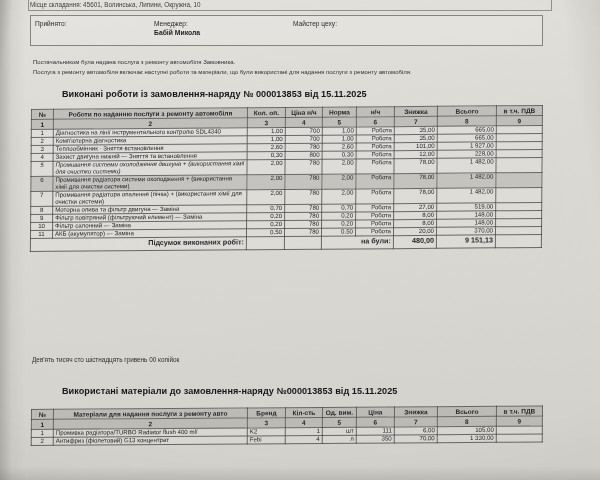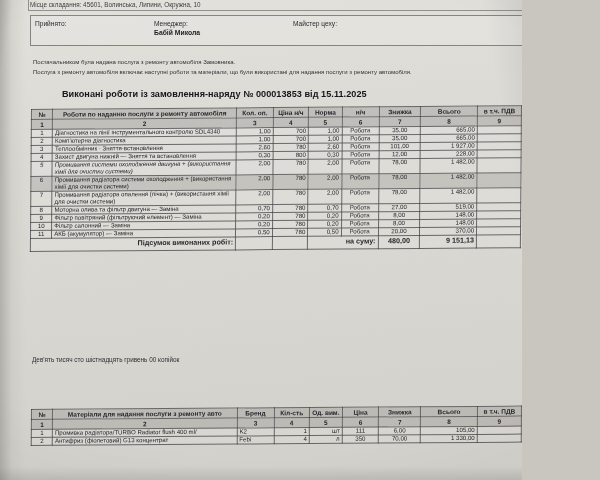--- a/index.html
+++ b/index.html
@@ -7,21 +7,21 @@
     margin: 0;
     padding: 0;
     width: 600px;
     height: 480px;
     overflow: hidden;
     background: #c9c6bf;
   }
 
   #page {
     position: relative;
-    width: 522px;
+    width: 600px;
     height: 480px;
     background:
       linear-gradient(100deg, rgba(0,0,0,0.10) 0px, rgba(0,0,0,0.02) 14px, rgba(0,0,0,0.0) 34px),
       linear-gradient(260deg, rgba(0,0,0,0.07) 0px, rgba(0,0,0,0.0) 40px),
       linear-gradient(175deg, #e3e1dc 0%, #dcdad5 30%, #d8d6d0 62%, #d2d0ca 100%);
     font-family: "Liberation Sans", sans-serif;
     color: #25262a;
     overflow: hidden;
   }
 
@@ -176,21 +176,21 @@
     background: rgba(150,148,142,0.42);
     text-align: center;
     font-weight: bold;
     font-size: 6.4px;
     height: 9px;
     vertical-align: middle;
   }
   td.c-num   { text-align: center; vertical-align: middle; }
   td.c-name  { text-align: left; }
   td.c-r     { text-align: right; vertical-align: middle; }
-  td.c-c     { text-align: center; vertical-align: middle; }
+  td.c-c     { text-align: right; vertical-align: middle; }
   td.shaded  { background: rgba(140,138,132,0.30); }
   td.italic  { font-style: italic; }
 
   tr.total-row td {
     font-weight: bold;
     font-size: 7.2px;
     vertical-align: middle;
     height: 12px;
   }
   td.total-label { text-align: right; padding-right: 4px; }
@@ -412,31 +412,32 @@
           <td class="c-c">Робота</td>
           <td class="c-c">20,00</td>
           <td class="c-r">370,00</td>
           <td class="c-r"></td>
         </tr>
 
         <tr class="total-row">
           <td class="total-label" colspan="2">Підсумок виконаних робіт:</td>
           <td></td>
           <td></td>
-          <td class="total-sum-label" colspan="2">на суму:</td>
+          <td class="total-sum-label" colspan="2">на були:</td>
           <td class="c-c">480,00</td>
           <td class="c-r">9 151,13</td>
           <td></td>
         </tr>
       </tbody>
     </table>
   </div>
 
   <div class="words-line">Дев'ять тисяч сто шістнадцять гривень 00 копійок</div>
 
+  <div class="section-title" id="materials-title">Використані матеріали до замовлення-наряду №000013853 від 15.11.2025</div>
 
   <div class="tbl-wrap" id="materials-table-wrap">
     <table class="doc" id="materials-table">
       <colgroup>
         <col style="width:22px">
           <col style="width:194px">
           <col style="width:38px">
           <col style="width:37px">
         <col style="width:34px">
           <col style="width:38px">

